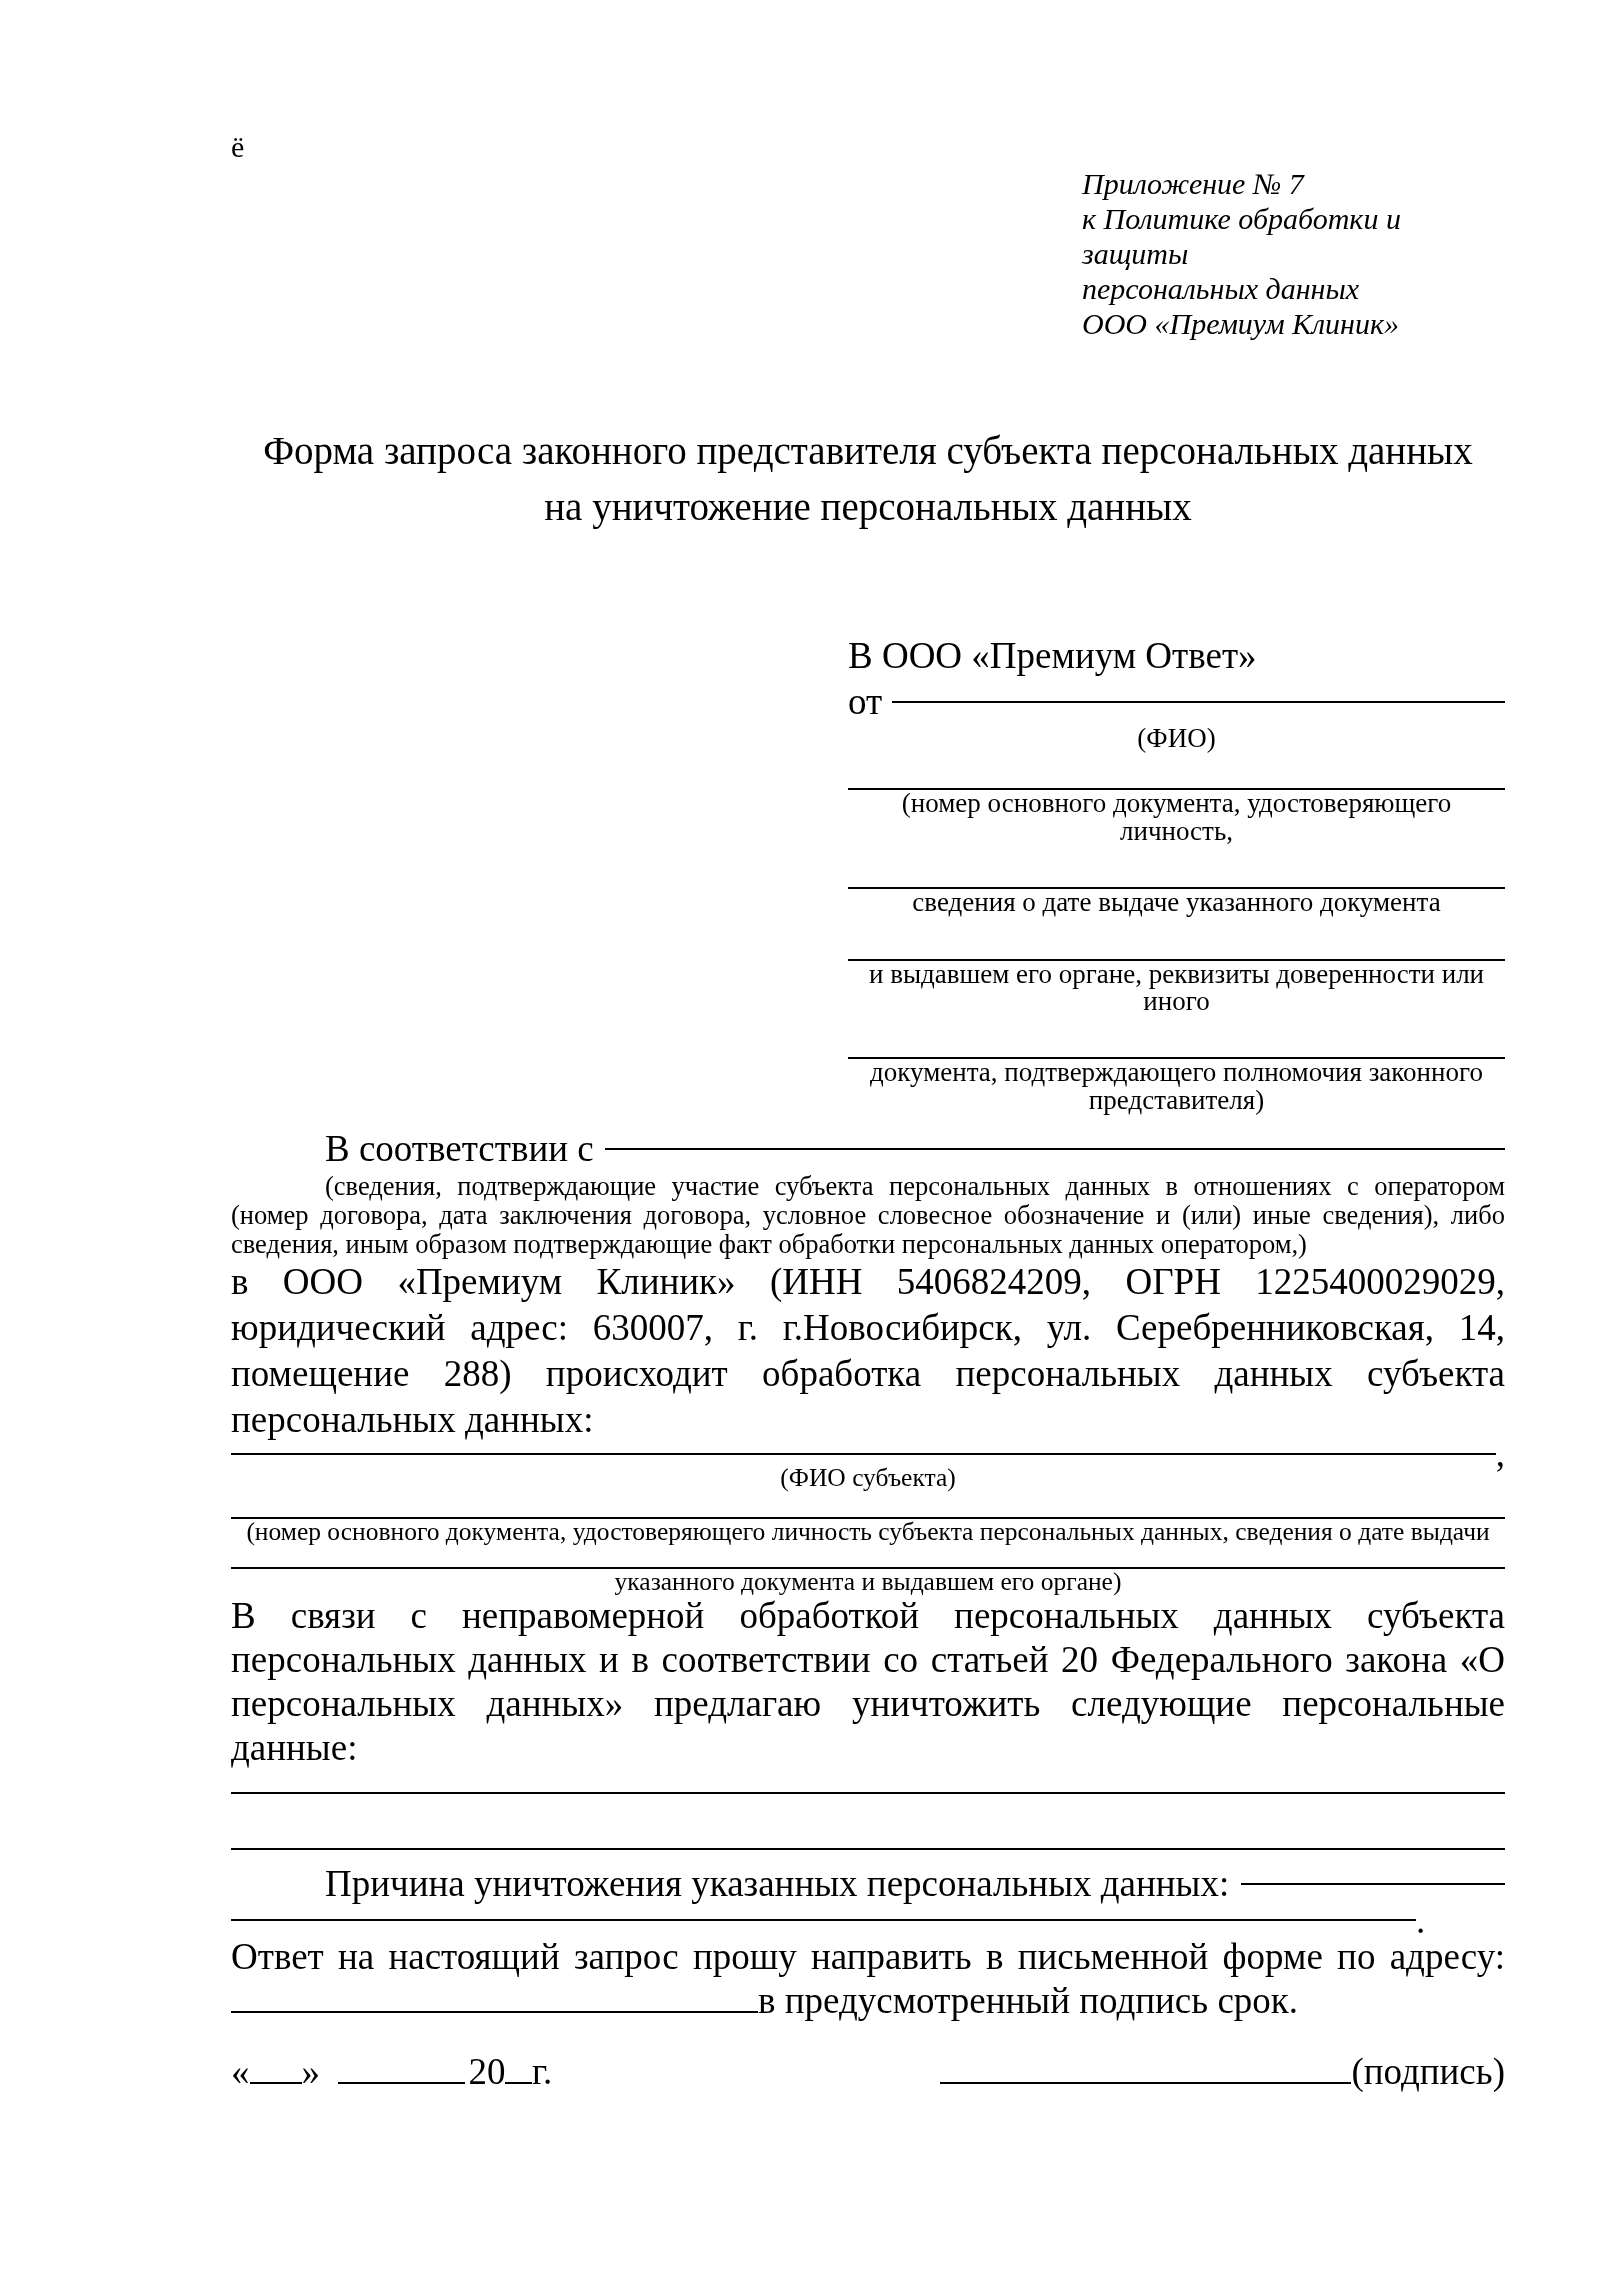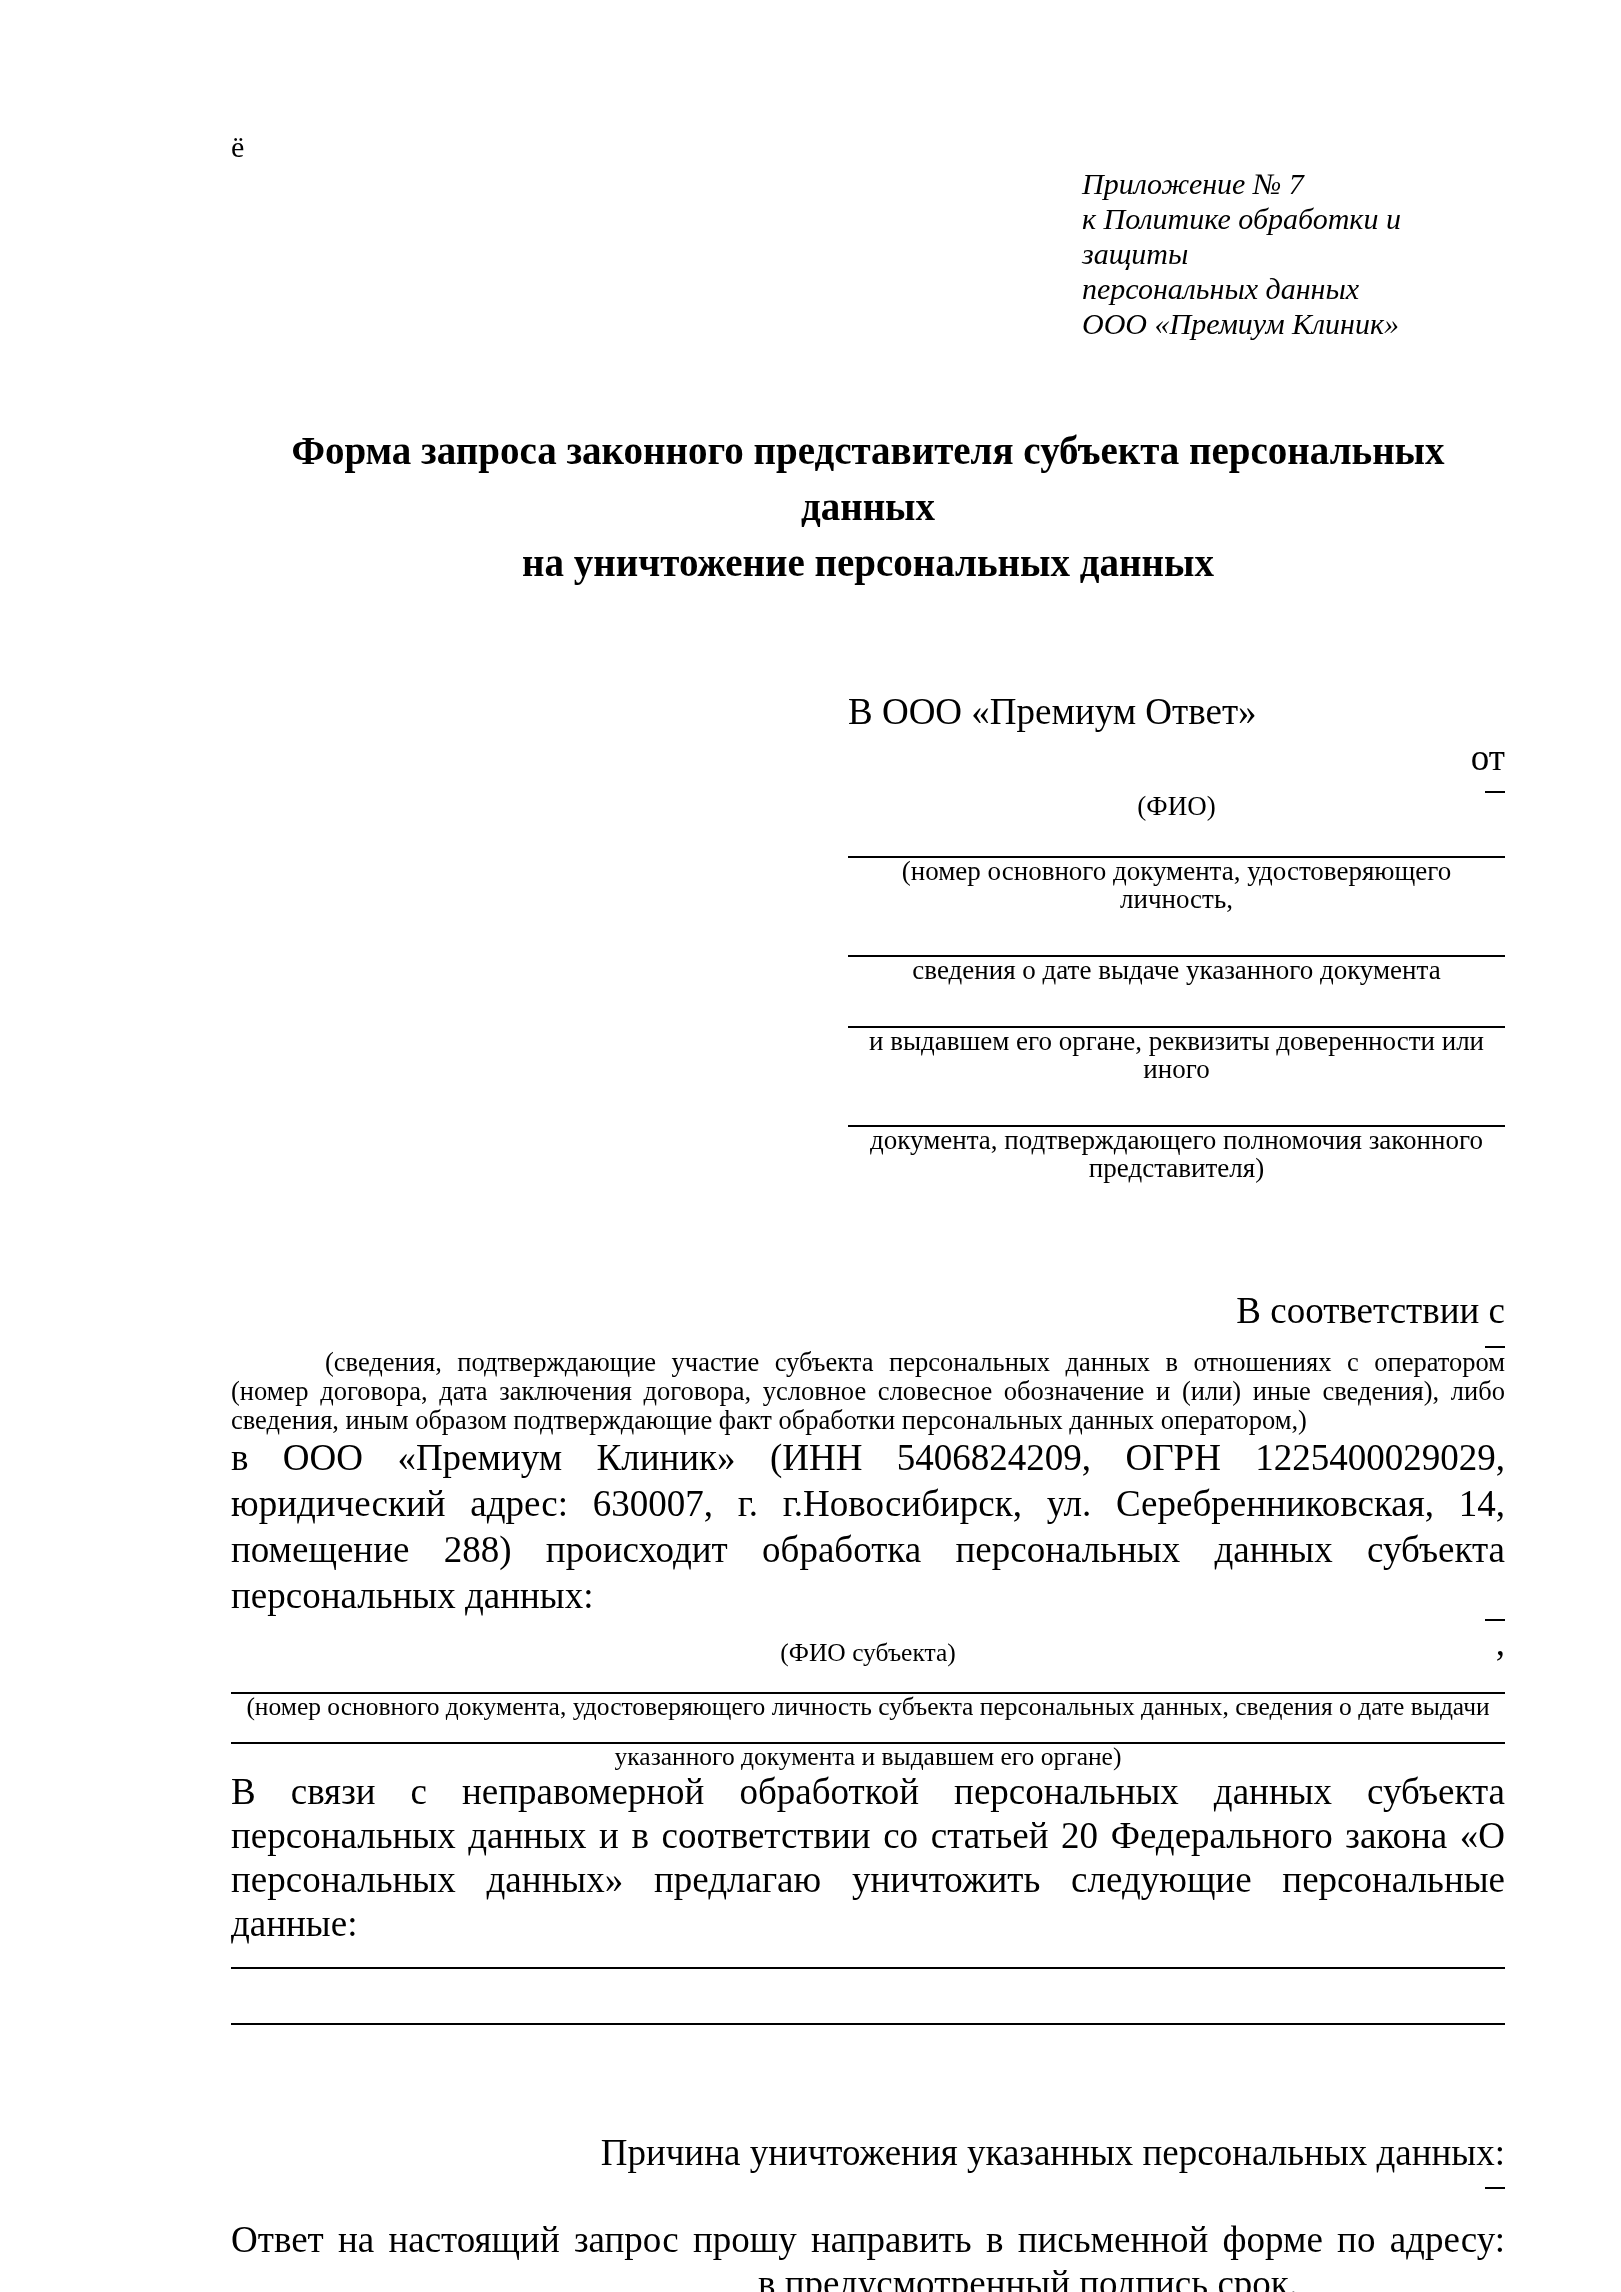--- a/index.html
+++ b/index.html
@@ -11,28 +11,28 @@
     overflow:hidden;
   }
   .content { padding:0 116px 0 231px; }
 
   .stray { margin:127px 0 0 0; font-size:30px; line-height:39px; }
 
   .appendix { margin:0 0 0 851px; font-size:30px; line-height:35px;font-style:italic; }
 
   .title {
     margin-top:82px;
-    font-size:39px; font-weight:bold;
+    font-size:39px; font-weight:normal;
     line-height:56px; text-align:center;
   }
 
   
   .addr { margin-top:98px; margin-left:617px; width:657px; font-size:37px; }
   .addr .to { line-height:46px; }
-  .flexline { display:flex; align-items:flex-end;flex-direction:column; }
+  .flexline { display:flex; align-items:center; }
   .addr .from { line-height:46px; }
   .fill { flex:1 1 auto; border-bottom:2.9px solid #000; min-width:19.6px; }
   .cap { font-size:27px; line-height:27.4px; text-align:center; }
   .sp  { border-bottom:2.9px solid #000; }
   .h37 { height:36px; } .h43 { height:42px; }
 
   
   .accordance { margin-top:11.8px; font-size:37px; line-height:46px; }
   .ind { flex:0 0 94px; }
   .note {

